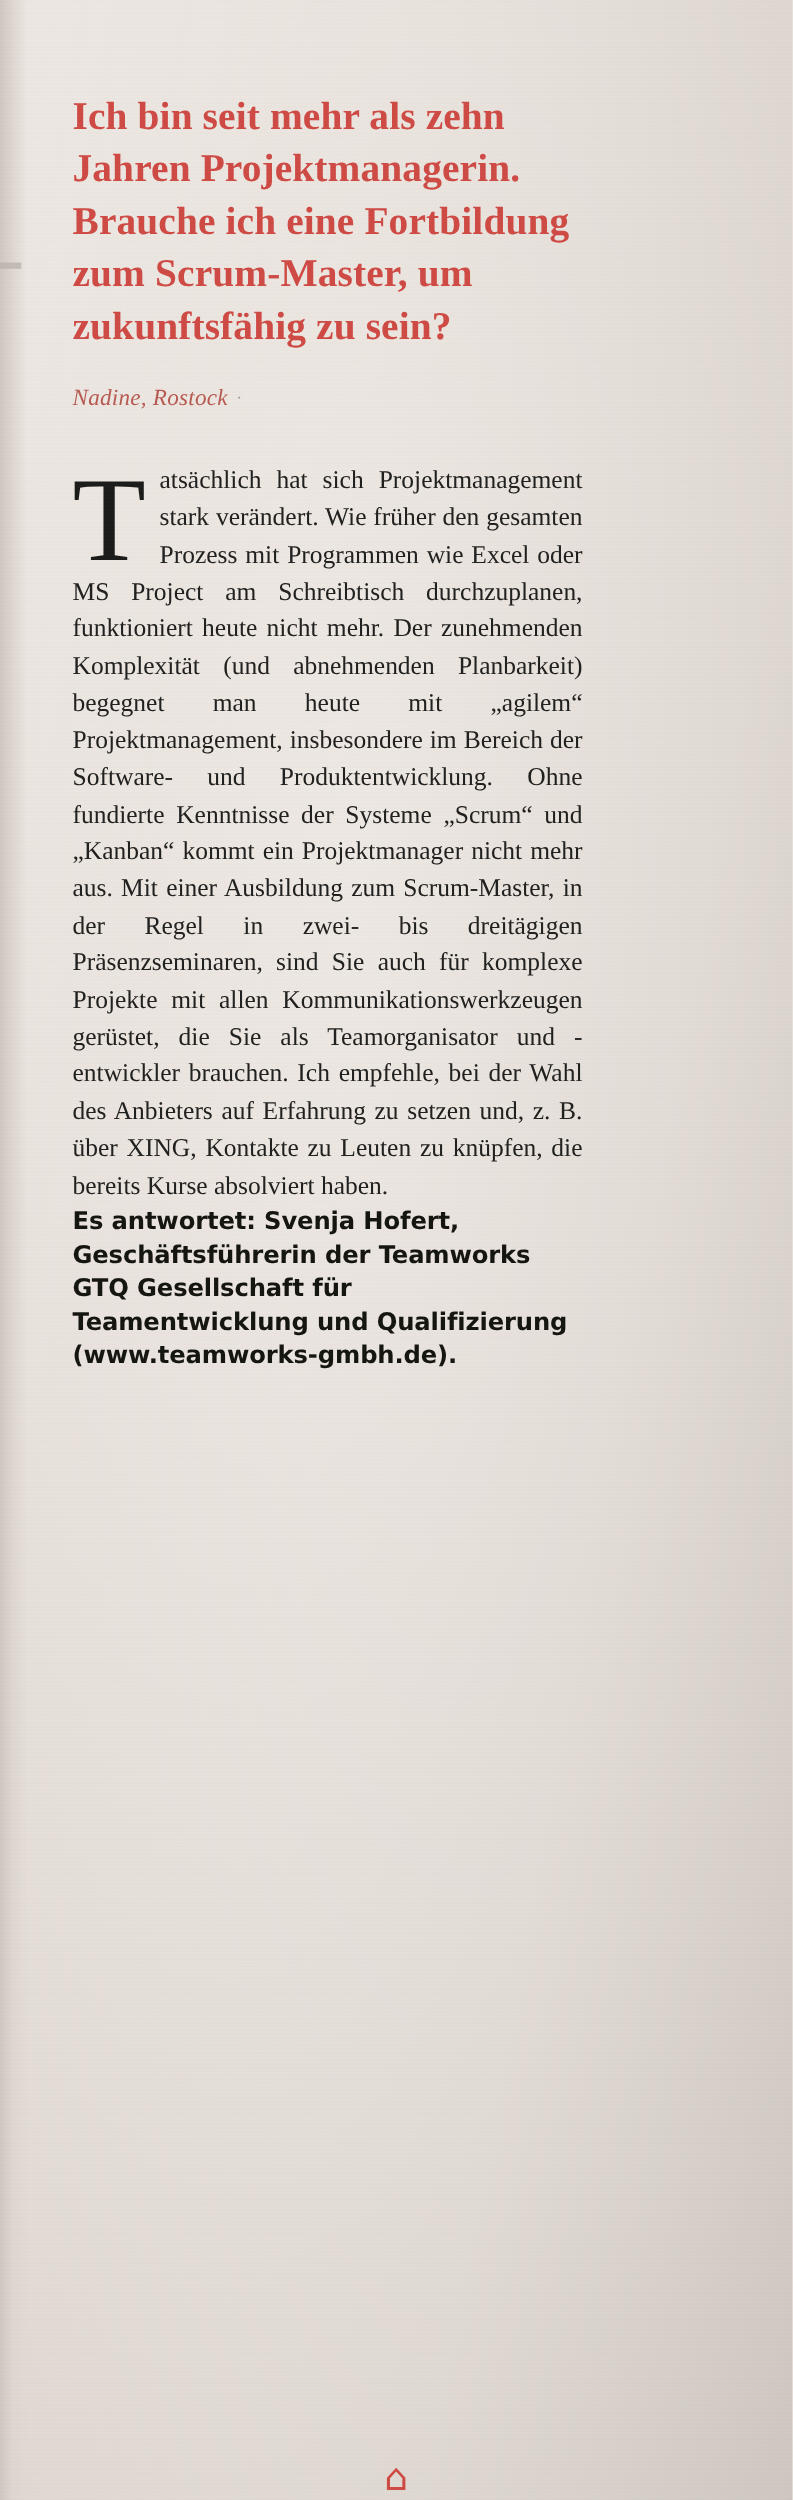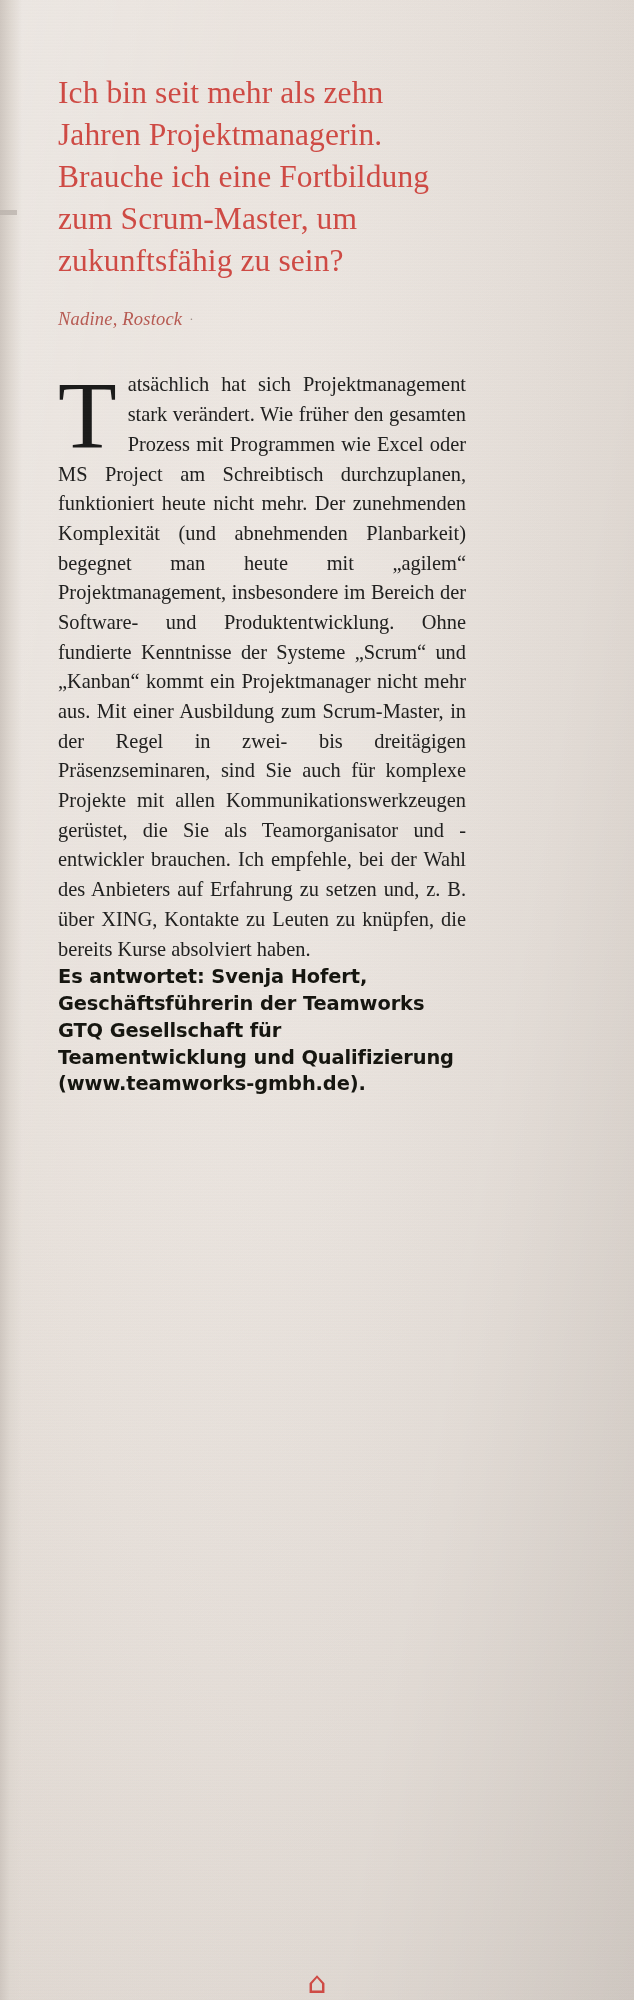--- a/index.html
+++ b/index.html
@@ -49,21 +49,21 @@
     width: 408px;
   }
 
   
   .question {
     color: #cf4a44;
     font-size: 31.5px;
     line-height: 1.33;
     letter-spacing: .1px;
     margin-top: 72px;
-    font-weight: 400;
+    font-weight: 700;
   }
 
   .byline {
     color: #b75a52;
     font-style: italic;
     font-size: 18.5px;
     margin-top: 28px;
     letter-spacing: .2px;
   }
   .byline .dot {

